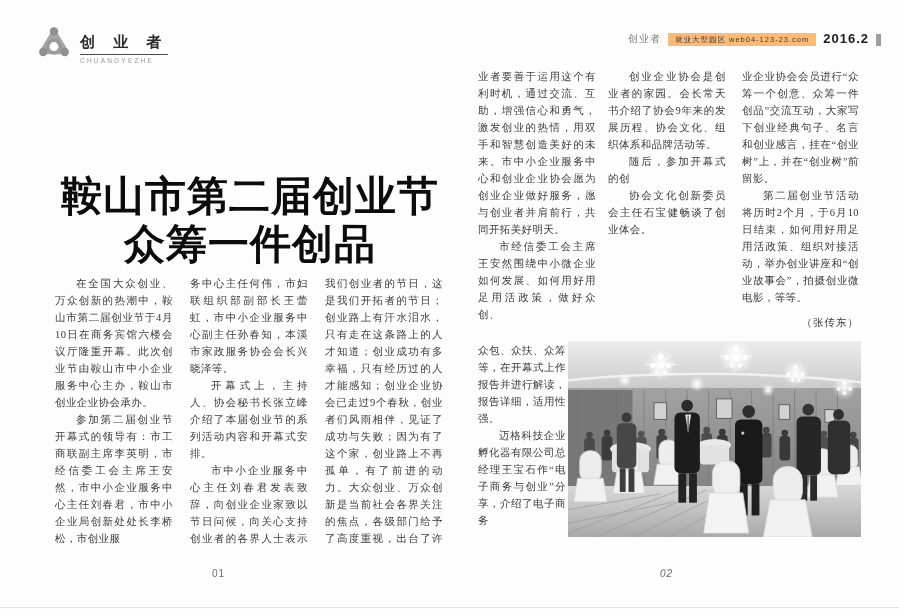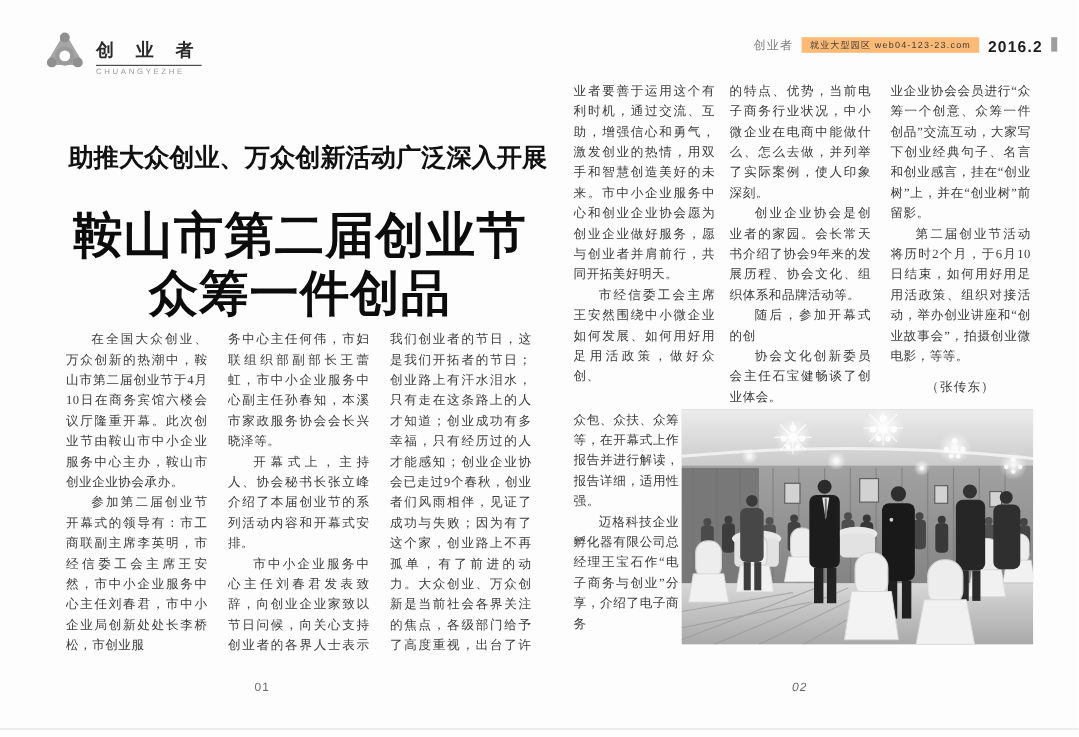--- a/index.html
+++ b/index.html
@@ -15,21 +15,21 @@
   .logo-text { display:flex; flex-direction:column; margin-top:9px; }
   .logo-title {
     font-family:"Liberation Sans","DejaVu Sans",sans-serif;
     font-size:15px; font-weight:bold; letter-spacing:7px; color:#2a2a2a;
     border-bottom:1.5px solid #4a4a4a; padding-bottom:2px; white-space:nowrap;
   }
   .logo-sub {
     font-family:"Liberation Sans","DejaVu Sans",sans-serif;
     font-size:6.5px; letter-spacing:2.2px; color:#9a9a9a; margin-top:2px;
   }
-  .mast-right { position:absolute; right:18px; top:31px; display:flex; align-items:flex-start; gap:7px; }
+  .mast-right { position:absolute; right:18px; top:31px; display:flex; align-items:flex-end; gap:7px; }
   .mast-journal { font-size:10px; color:#7d7d7d; letter-spacing:1px; white-space:nowrap; }
   .mast-bar {
     background:#fdba74; color:#3c3c3c; font-size:7.5px; line-height:13px;
     height:13px; padding:0 7px; letter-spacing:1px; white-space:nowrap;
     font-family:"Liberation Sans","DejaVu Sans",sans-serif;
   }
   .mast-date {
     font-family:"Liberation Sans","DejaVu Sans",sans-serif;
     font-weight:bold; font-size:13px; color:#1c1c1c; letter-spacing:1px;
   }
@@ -59,21 +59,21 @@
   .lcol1 { left:15px;  top:215px; width:118px; height:272px; }
   .lcol2 { left:150px; top:215px; width:118px; height:272px; }
   .lcol3 { left:285px; top:215px; width:118px; height:272px; }
   
   .rcol1 { left:8px;   top:8px;  width:118px; height:270px; }
   .rcol1s{ left:8px;   top:282px; width:88px; height:200px; }
   .rcol2 { left:138px; top:8px;  width:118px; height:270px; }
   .rcol3 { left:272px; top:8px;  width:117px; height:244px; }
   .byline {
     position:absolute; left:272px; top:256px; width:117px;
-    text-align:center; font-size:10.5px; color:#3b3b3b; letter-spacing:1px;
+    text-align:right; font-size:10.5px; color:#3b3b3b; letter-spacing:1px;
   }
   .photo-wrap { position:absolute; left:98px; top:281px; width:293px; height:196px; }
   .photo-wrap svg { display:block; width:100%; height:100%; }
   .pageno {
     position:absolute; top:508px;
     font-family:"Liberation Sans","DejaVu Sans",sans-serif;
     font-size:10px; color:#6b6b6b; letter-spacing:1px;text-align:center;
   }
   .pageno-left  { left:172px; }
   .pageno-right { left:190px;font-style:italic; }
@@ -99,21 +99,20 @@
   </div>
 
   <div class="mast-right">
     <span class="mast-journal">创业者</span>
     <span class="mast-bar">就业大型园区  web04-123-23.com</span>
     <span class="mast-date">2016.2</span>
     <span class="mast-square"></span>
   </div>
 
   <div class="page page-left">
-    <div class="kicker">助推大众创业、万众创新活动广泛深入开展</div>
     <div class="main-title">
       <div>鞍山市第二届创业节</div>
       <div>众筹一件创品</div>
     </div>
     <div class="bodycol lcol1">
         <p>在全国大众创业、万众创新的热潮中，鞍山市第二届创业节于4月10日在商务宾馆六楼会议厅隆重开幕。此次创业节由鞍山市中小企业服务中心主办，鞍山市创业企业协会承办。</p>
         <p>参加第二届创业节开幕式的领导有：市工商联副主席李英明，市经信委工会主席王安然，市中小企业服务中心主任刘春君，市中小企业局创新处处长李桥松，市创业服</p>
       </div>
     <div class="bodycol lcol2">
         <p class="cont">务中心主任何伟，市妇联组织部副部长王蕾虹，市中小企业服务中心副主任孙春知，本溪市家政服务协会会长兴晓泽等。</p>
@@ -129,21 +128,20 @@
   <div class="page page-right">
     <div class="bodycol rcol1">
         <p class="cont">业者要善于运用这个有利时机，通过交流、互助，增强信心和勇气，激发创业的热情，用双手和智慧创造美好的未来。市中小企业服务中心和创业企业协会愿为创业企业做好服务，愿与创业者并肩前行，共同开拓美好明天。</p>
         <p>市经信委工会主席王安然围绕中小微企业如何发展、如何用好用足用活政策，做好众创、</p>
       </div>
     <div class="bodycol rcol1s">
         <p class="cont">众包、众扶、众筹等，在开幕式上作报告并进行解读，报告详细，适用性强。</p>
         <p>迈格科技企业孵化器有限公司总经理王宝石作“电子商务与创业”分享，介绍了电子商务</p>
       </div>
     <div class="bodycol rcol2">
-        <p class="cont">的特点、优势，当前电子商务行业状况，中小微企业在电商中能做什么、怎么去做，并列举了实际案例，使人印象深刻。</p>
         <p>创业企业协会是创业者的家园。会长常天书介绍了协会9年来的发展历程、协会文化、组织体系和品牌活动等。</p>
         <p>随后，参加开幕式的创</p>
         <p>协会文化创新委员会主任石宝健畅谈了创业体会。</p>
       </div>
     <div class="bodycol rcol3">
         <p class="cont">业企业协会会员进行“众筹一个创意、众筹一件创品”交流互动，大家写下创业经典句子、名言和创业感言，挂在“创业树”上，并在“创业树”前留影。</p>
         <p>第二届创业节活动将历时2个月，于6月10日结束，如何用好用足用活政策、组织对接活动，举办创业讲座和“创业故事会”，拍摄创业微电影，等等。</p>
       </div>
     <div class="byline">（张传东）</div>
 

